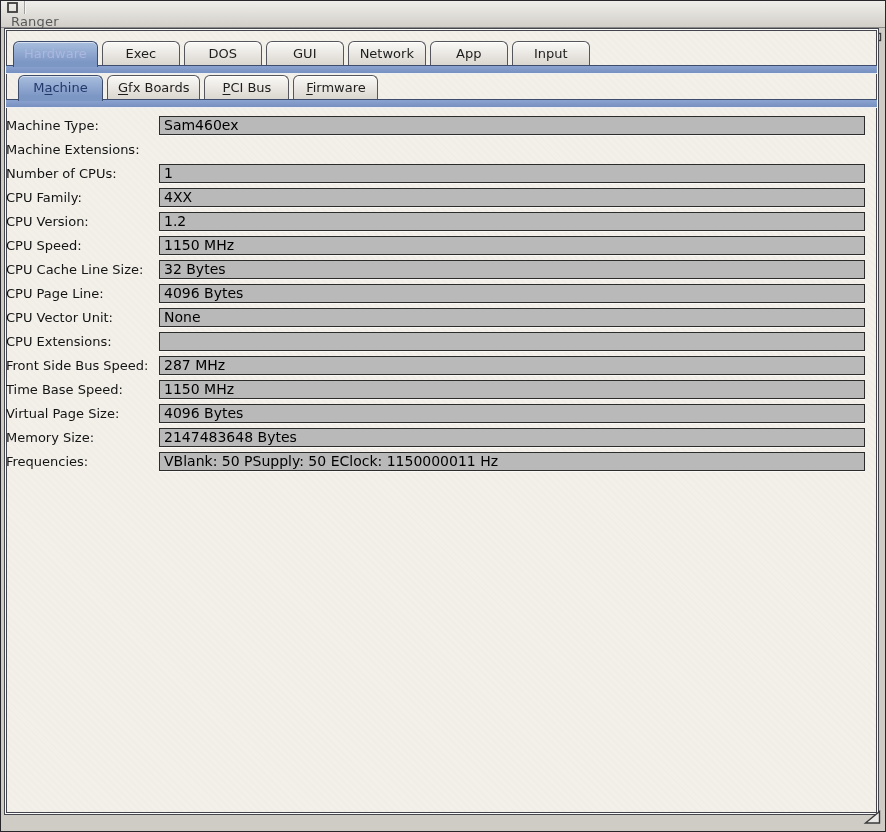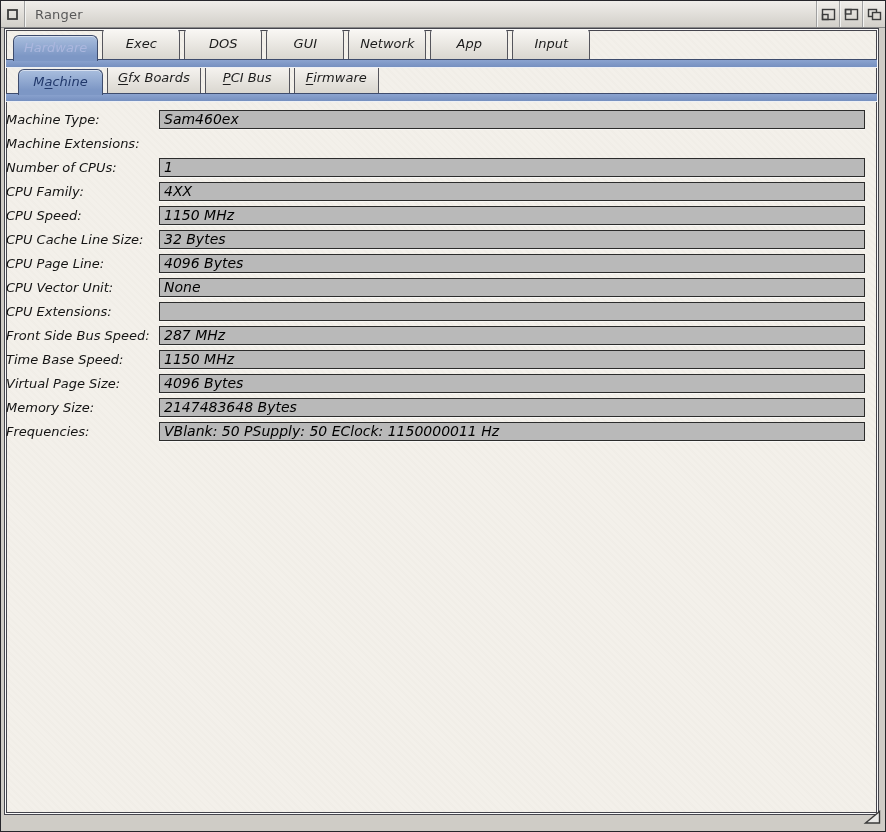--- a/index.html
+++ b/index.html
@@ -10,22 +10,23 @@
     position: absolute; inset: 0;
     background: #cfccc6;
     border: 1px solid #26262b;
   }
 
   
   .titlebar {
     height: 27px;
     background: linear-gradient(#f0eeea, #d2cfc9);
     border-bottom: 1px solid #8a8a8a;
-    display: flex; align-items: center;
+    display: flex; align-items: flex-start;
     position: relative;
+    flex-direction: column;
   }
   .close-gadget {
     width: 24px; height: 100%;
     display: flex; align-items: center; justify-content: center;
     border-right: 1px solid #a0a0a0;
     box-shadow: 1px 0 0 #f4f4f2;
   }
   .win-title {
     color: #595959; font-size: 13px; margin-left: 10px;
     letter-spacing: .2px;
@@ -40,31 +41,30 @@
   .tb-gadget svg, .close-gadget svg { display: block; }
 
   
   .body { position: absolute; top: 28px; left: 0; right: 0; bottom: 0; }
   .panel {
     position: absolute; top: 0; left: 4px; right: 7px; bottom: 17px;
     background: #f3f0ea;
     background-image: repeating-linear-gradient(45deg, rgba(90,80,60,.015) 0 2px, transparent 2px 5px);
     border: 1px solid #fbfbfb;
     box-shadow: 0 0 0 1px #45454d, inset 0 0 0 1px #45454d;
-    padding-top: 4px;
+    padding-top: 10px;
     overflow: hidden;
-    font-style: italic;
   }
 
   
   .tabrow { display: flex; align-items: flex-end; gap: 4px; height: 25px; position: relative; }
   .tabrow.level1 { padding-left: 7px; }
   .tabrow.level2 { padding-left: 12px; }
   .tab {
-    height: 32px; padding: 0 10px;
+    height: 24px; padding: 0 10px;
     display: flex; align-items: center; justify-content: center;
     font-size: 13px; color: #1d1d1d;
     background: linear-gradient(#fbf9f6, #dad7d0);
     border: 1px solid #55555c; border-bottom: none;
     border-radius: 6px 6px 0 0;
     position: relative;
     box-shadow: inset 0 1px 0 #ffffff;
     cursor: default;
   }
   .tabrow.level1 .tab { min-width: 78px; }
@@ -206,20 +206,24 @@
           </div>
         <div class="row">
             <div class="lbl">Number of CPUs:</div>
             <div class="fld">1</div>
           </div>
         <div class="row">
             <div class="lbl">CPU Family:</div>
             <div class="fld">4XX</div>
           </div>
         <div class="row">
+            <div class="lbl">CPU Version:</div>
+            <div class="fld">1.2</div>
+          </div>
+        <div class="row">
             <div class="lbl">CPU Speed:</div>
             <div class="fld">1150 MHz</div>
           </div>
         <div class="row">
             <div class="lbl">CPU Cache Line Size:</div>
             <div class="fld">32 Bytes</div>
           </div>
         <div class="row">
             <div class="lbl">CPU Page Line:</div>
             <div class="fld">4096 Bytes</div>

